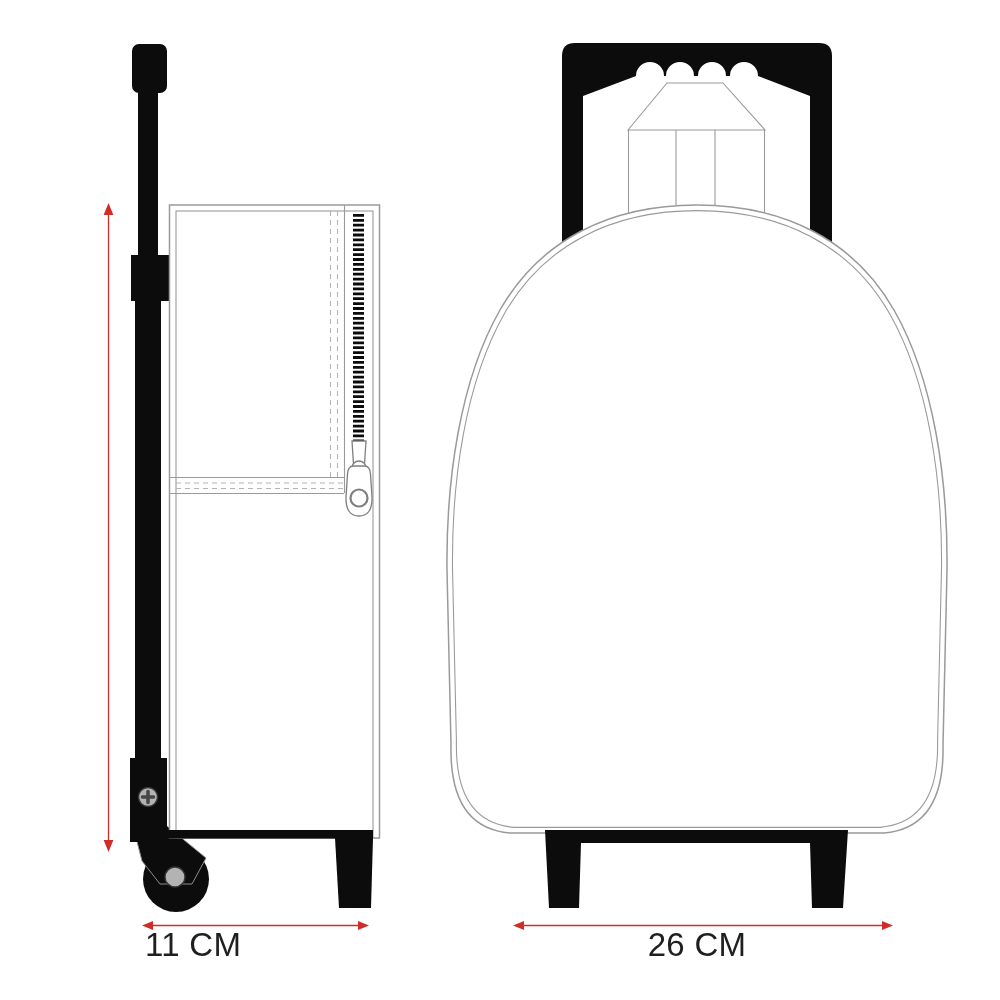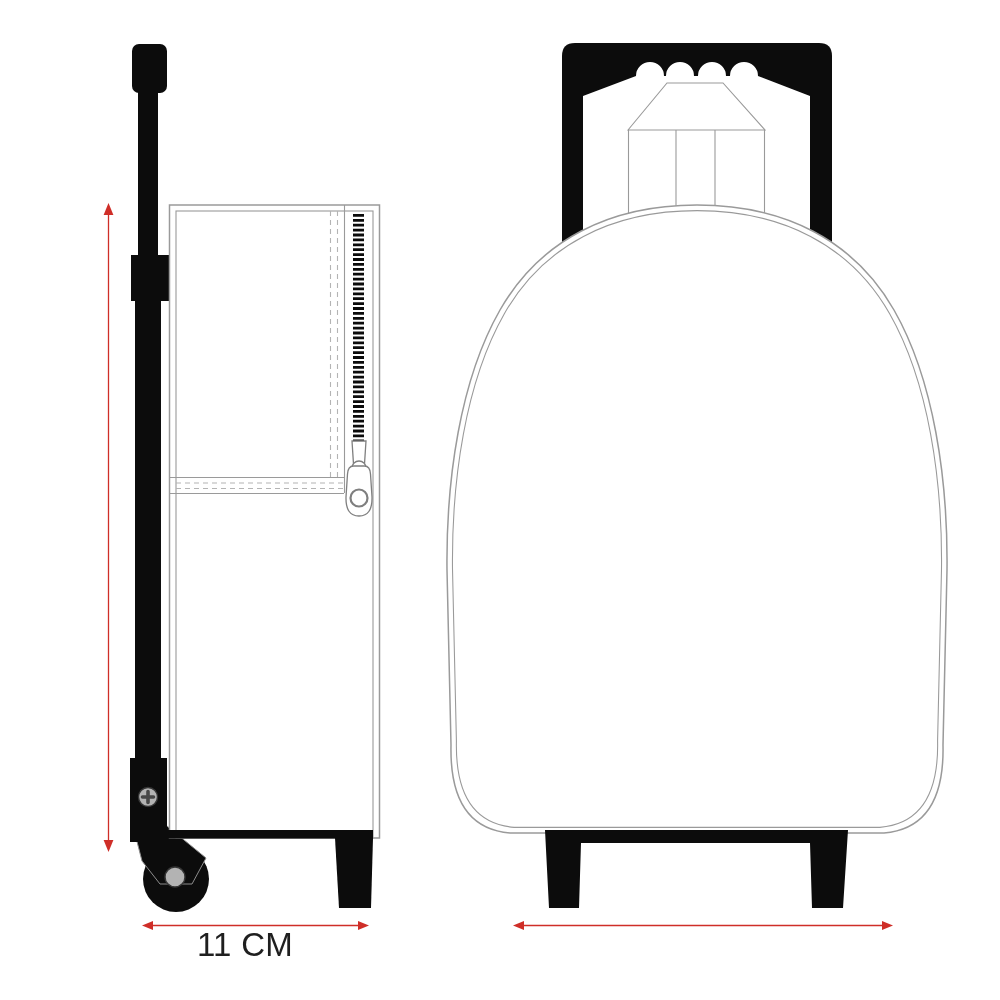--- a/index.html
+++ b/index.html
@@ -29,21 +29,21 @@
   .crossline{fill:none;stroke:#474747;stroke-width:3.6;stroke-linecap:round;}
   .redl{fill:none;stroke:var(--accent);stroke-width:1.3;}
   .redf{fill:var(--accent);stroke:none;}
   
   .dim-label{
     position:absolute;color:var(--text);
     font-size:33px;font-weight:400;letter-spacing:.3px;line-height:35px;
     user-select:none;
   }
   .height-label{left:38px;top:479px;width:64px;text-align:center;}
-  .depth-label{left:145px;top:927px;width:200px;text-align:center;}
+  .depth-label{left:145px;top:927px;width:200px;}
   .width-label{left:597px;top:927px;width:200px;text-align:center;}
 </style>
 </head>
 <body>
 
 <div class="stage">
 
   <svg width="1000" height="1000" viewBox="0 0 1000 1000">
 
     <g>
@@ -128,14 +128,15 @@
       <polygon class="redf" points="369,925.5 358,921 358,930"></polygon>
     </g>
     <g>
       <line class="redl" x1="518" y1="925.5" x2="888" y2="925.5"></line>
       <polygon class="redf" points="513,925.5 524,921 524,930"></polygon>
       <polygon class="redf" points="893,925.5 882,921 882,930"></polygon>
     </g>
   </svg>
 
   <div class="dim-label depth-label">11 CM</div>
+  <div class="dim-label width-label">26 CM</div>
 
 </div>
 
 </body></html>

